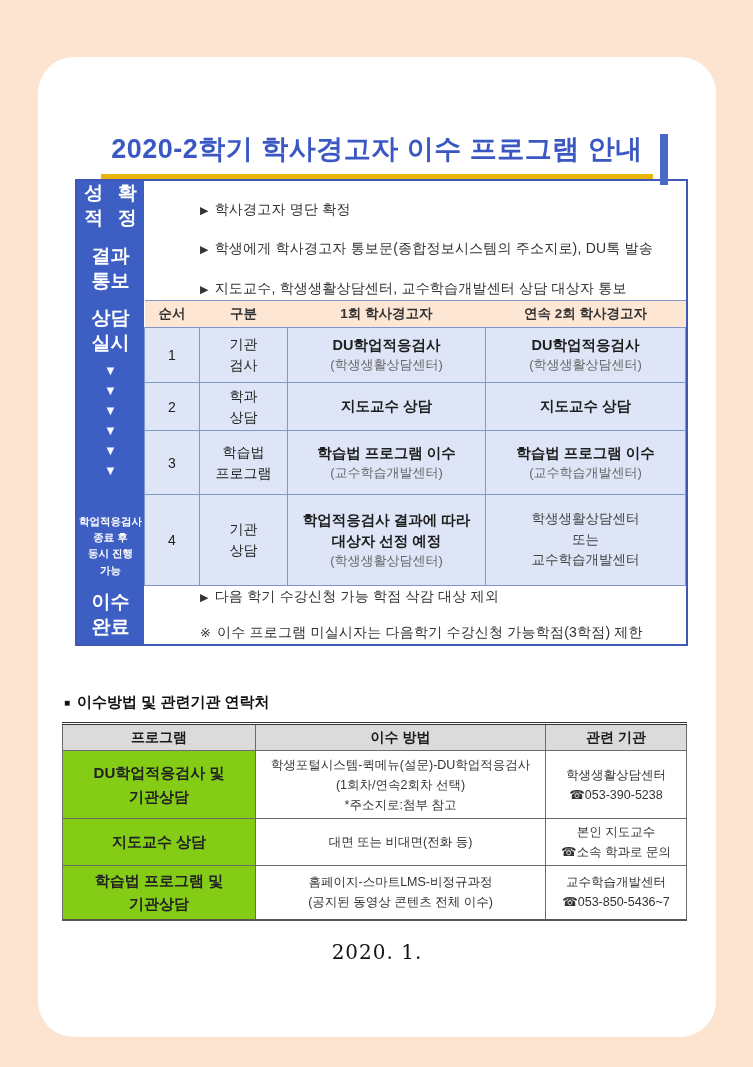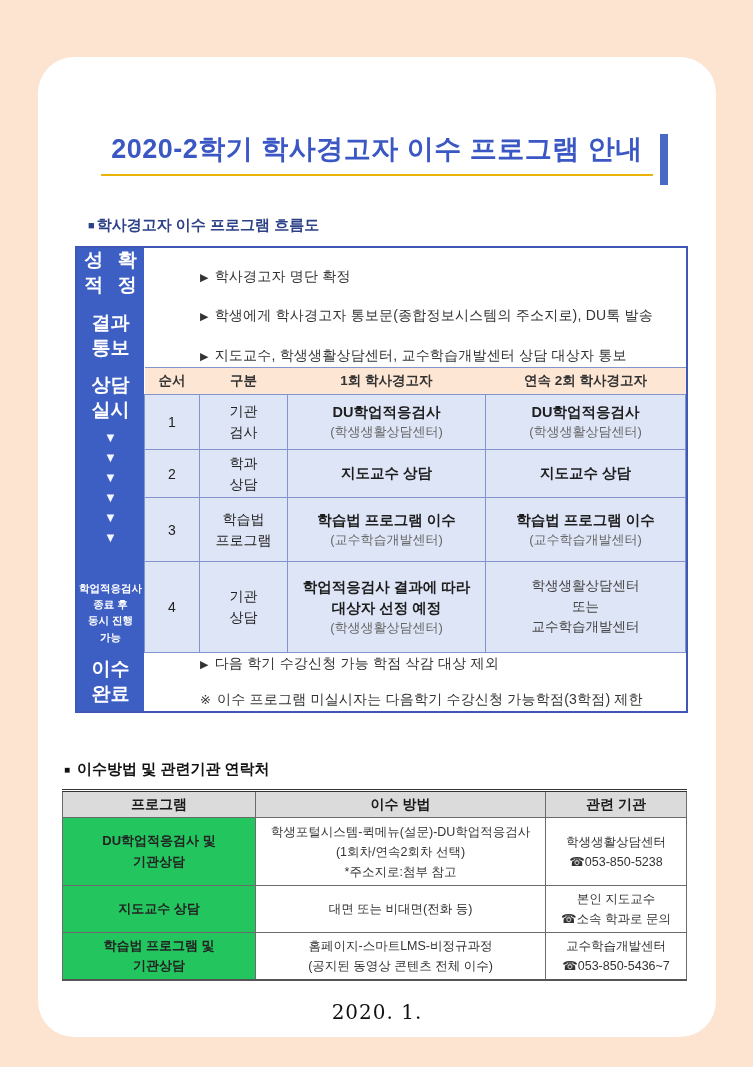--- a/index.html
+++ b/index.html
@@ -10,21 +10,21 @@
     position:relative;
   }
   .card {
     position:absolute; left:38px; top:57px;
     width:678px; height:980px;
     background:#ffffff; border-radius:36px;
     overflow:hidden;
   }
   
   .title-area { text-align:center; padding-top:74px; }
-  .title-wrap { position:relative; display:inline-block; border-bottom:2px solid #eab308; padding:0 10px 7px 10px; }
+  .title-wrap { position:relative; display:inline-block; border-bottom:5px solid #eab308; padding:0 10px 7px 10px; }
   .title-text { font-size:27px; font-weight:bold; color:#3a57c3; letter-spacing:0.5px; }
   .title-accent { position:absolute; right:-15px; top:3px; width:8px; height:calc(100% + 8px); background:#4a68c6; }
   
   .flow-heading { margin:40px 0 11px 50px; font-size:15px; font-weight:bold; color:#2c4187; }
   .flow-heading .bullet { font-size:11px; vertical-align:1px; margin-right:2px; }
   
   .flow-table { margin-left:37px; width:613px; height:467px; border:2px solid #3f57b5; display:flex; }
   .flow-left { width:67px; background:#3d5ec2; color:#fff; display:flex; flex-direction:column; text-align:center; flex-shrink:0; }
   .fl-stage { font-size:19px; font-weight:bold; line-height:1.3; }
   .fl-s1 { height:57px; display:flex; flex-direction:row; justify-content:center; }
@@ -50,39 +50,38 @@
   .cell-main { font-size:14.5px; font-weight:bold; color:#1d1d1d; line-height:1.45; display:block; }
   .cell-sub { font-size:13px; color:#666; line-height:1.45; display:block; }
   .cell-plain { font-size:13.5px; color:#444; line-height:1.55; display:block; }
   
   .contacts-heading { margin:47px 0 10px 26px; font-size:15px; font-weight:bold; color:#111; }
   .contacts-heading .bullet { font-size:10px; vertical-align:1px; margin-right:7px; }
   table.contacts { margin-left:24px; width:625px; border-collapse:collapse; table-layout:fixed; }
   table.contacts td { border:1px solid #6b6b6b; text-align:center; vertical-align:middle; padding:3px 4px; }
   table.contacts { border-top:3px double #333; border-bottom:2px solid #555; }
   table.contacts tr.chead td { background:#dbdbdb; font-size:14px; font-weight:bold; color:#1a1a1a; height:27px; }
-  table.contacts td.prog { background:#22c55e; font-size:13px; font-weight:bold; color:#222; line-height:1.55; }
+  table.contacts td.prog { background:#84cc16; font-size:15px; font-weight:bold; color:#222; line-height:1.55; }
   .c-line { display:block; font-size:12.5px; color:#333; line-height:1.6; }
   tr.c-r1 { height:68px; } tr.c-r2 { height:45px; } tr.c-r3 { height:47px; }
   
   .footer-date { text-align:center; margin-top:19px; font-family:"DejaVu Serif","Liberation Serif",serif; font-size:20px; color:#111; letter-spacing:1px; }
 </style>
 </head>
 <body>
 
 <div class="card">
 
   <div class="title-area">
     <div class="title-wrap">
       <div class="title-text">2020-2학기 학사경고자 이수 프로그램 안내</div>
       <div class="title-accent"></div>
     </div>
   </div>
 
-  <div class="flow-heading"><span class="bullet">■</span><span>학사경고자 이수 프로그램 흐름도</span></div>
 
   <div class="flow-table">
 
     <div class="flow-left">
       <div class="fl-s1 fl-stage">
         <span>성적</span>
         <span>확정</span>
       </div>
       <div class="fl-s2 fl-stage">
         <span>결과</span>
@@ -229,21 +228,21 @@
         <span style="display:block">DU학업적응검사 및</span>
         <span style="display:block">기관상담</span>
       </td>
       <td>
         <span class="c-line">학생포털시스템-퀵메뉴(설문)-DU학업적응검사</span>
         <span class="c-line">(1회차/연속2회차 선택)</span>
         <span class="c-line">*주소지로:첨부 참고</span>
       </td>
       <td>
         <span class="c-line">학생생활상담센터</span>
-        <span class="c-line">☎053-850-5238</span>
+        <span class="c-line">☎053-390-5238</span>
       </td>
     </tr>
     <tr class="c-r2">
       <td class="prog">
         <span style="display:block">지도교수 상담</span>
       </td>
       <td>
         <span class="c-line">대면 또는 비대면(전화 등)</span>
       </td>
       <td>

